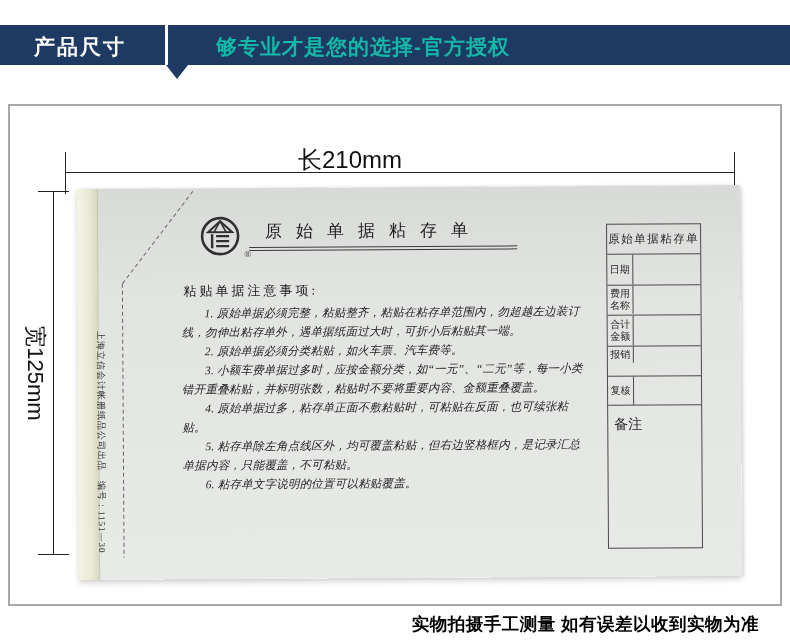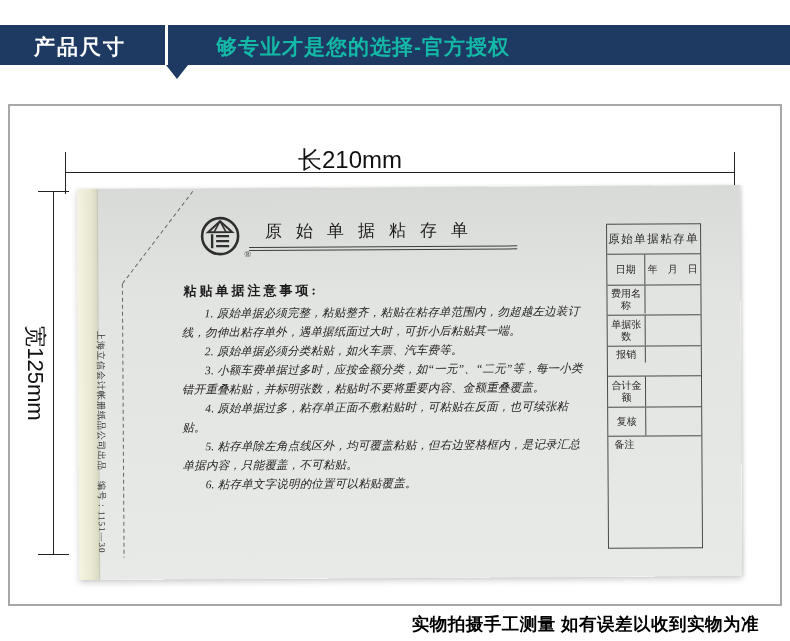--- a/index.html
+++ b/index.html
@@ -60,21 +60,21 @@
   .reg-mark  { position:absolute; left:167px; top:61px; font-size:9px; color:#333; }
   .sheet-title {
     position:absolute; left:188px; top:32px; font-size:17px; letter-spacing:14px;
     color:#1c1c1c; white-space:nowrap;
   }
   .sheet-title-underline {
     position:absolute; left:172px; top:59px; width:268px; height:4px;
     border-top:1px solid #3c3c3c; border-bottom:1px solid #3c3c3c;
   }
   .notes-heading {
-    position:absolute; left:106px; top:94px; font-size:13px; font-weight:bold;
+    position:absolute; left:106px; top:94px; font-size:13px; font-weight:normal;
     letter-spacing:3px; color:#1d1d1d; white-space:nowrap;
   }
   .notes-block { position:absolute; left:104px; top:116px; width:404px; }
   .notes-block p {
     font-size:11.5px; line-height:19px; text-indent:2em; letter-spacing:0.2px;
     color:#242424; font-style:italic;
   }
   .publisher-note {
     position:absolute; left:-86px; top:243px; width:216px; height:14px; text-align:center;
     font-size:9px; letter-spacing:1px; color:#333; white-space:nowrap;
@@ -84,27 +84,27 @@
   .sum-table {
     position:absolute; left:529px; top:38px; width:95px; height:325px;
     border:1px solid #4a4a4a; display:flex; flex-direction:column; background:transparent;
   }
   .sum-title {
     height:30px; border-bottom:1px solid #4a4a4a; display:flex; align-items:center;
     justify-content:center; font-size:11.5px; letter-spacing:1.5px; white-space:nowrap;
   }
   .sum-row { display:flex; border-bottom:1px solid #4a4a4a; }
   .sum-label {
-    width:38px; border-right:1px solid #4a4a4a; display:flex; align-items:center;
+    width:26px; border-right:1px solid #4a4a4a; display:flex; align-items:center;
     justify-content:center; text-align:center; font-size:10px; line-height:12px;
     padding:2px 2px; word-break:break-all;
   }
   .sum-value { flex:1; display:flex; align-items:center; justify-content:center;
     font-size:10px; white-space:nowrap; }
-  .sum-remarks { flex:1; padding:1px 6px; font-size:10px; }
+  .sum-remarks { flex:1; padding:10px 6px; font-size:14px; }
   .h31{height:31px;} .h30{height:30px;flex-direction:column;} .h29{height:29px;}
   
   .footer-note {
     position:absolute; right:31px; top:604px; font-size:17.5px; font-weight:bold;
     color:#000; letter-spacing:0.5px; white-space:nowrap;
   }
 </style>
 </head>
 <body>
 
@@ -163,38 +163,33 @@
       <p>5. 粘存单除左角点线区外，均可覆盖粘贴，但右边竖格框内，是记录汇总单据内容，只能覆盖，不可粘贴。</p>
       <p>6. 粘存单文字说明的位置可以粘贴覆盖。</p>
     </div>
 
     <div class="publisher-note">上海立信会计帐册纸品公司出品　编号：1151—30</div>
 
     <div class="sum-table">
       <div class="sum-title">原始单据粘存单</div>
       <div class="sum-row h31">
         <div class="sum-label">日期</div>
-        <div class="sum-value">年　月　日</div>
       </div>
       <div class="sum-row h30">
         <div class="sum-label">费用名称</div>
         <div class="sum-value"></div>
       </div>
       <div class="sum-row h31">
-        <div class="sum-label">单据张数</div>
+        <div class="sum-label">合计金额</div>
         <div class="sum-value"></div>
       </div>
       <div class="sum-row h30">
         <div class="sum-label">报销</div>
         <div class="sum-value"></div>
       </div>
-      <div class="sum-row h31">
-        <div class="sum-label">合计金额</div>
-        <div class="sum-value"></div>
-      </div>
       <div class="sum-row h29">
         <div class="sum-label">复核</div>
         <div class="sum-value"></div>
       </div>
       <div class="sum-remarks">
         <span>备注</span>
       </div>
     </div>
   </div>
 

